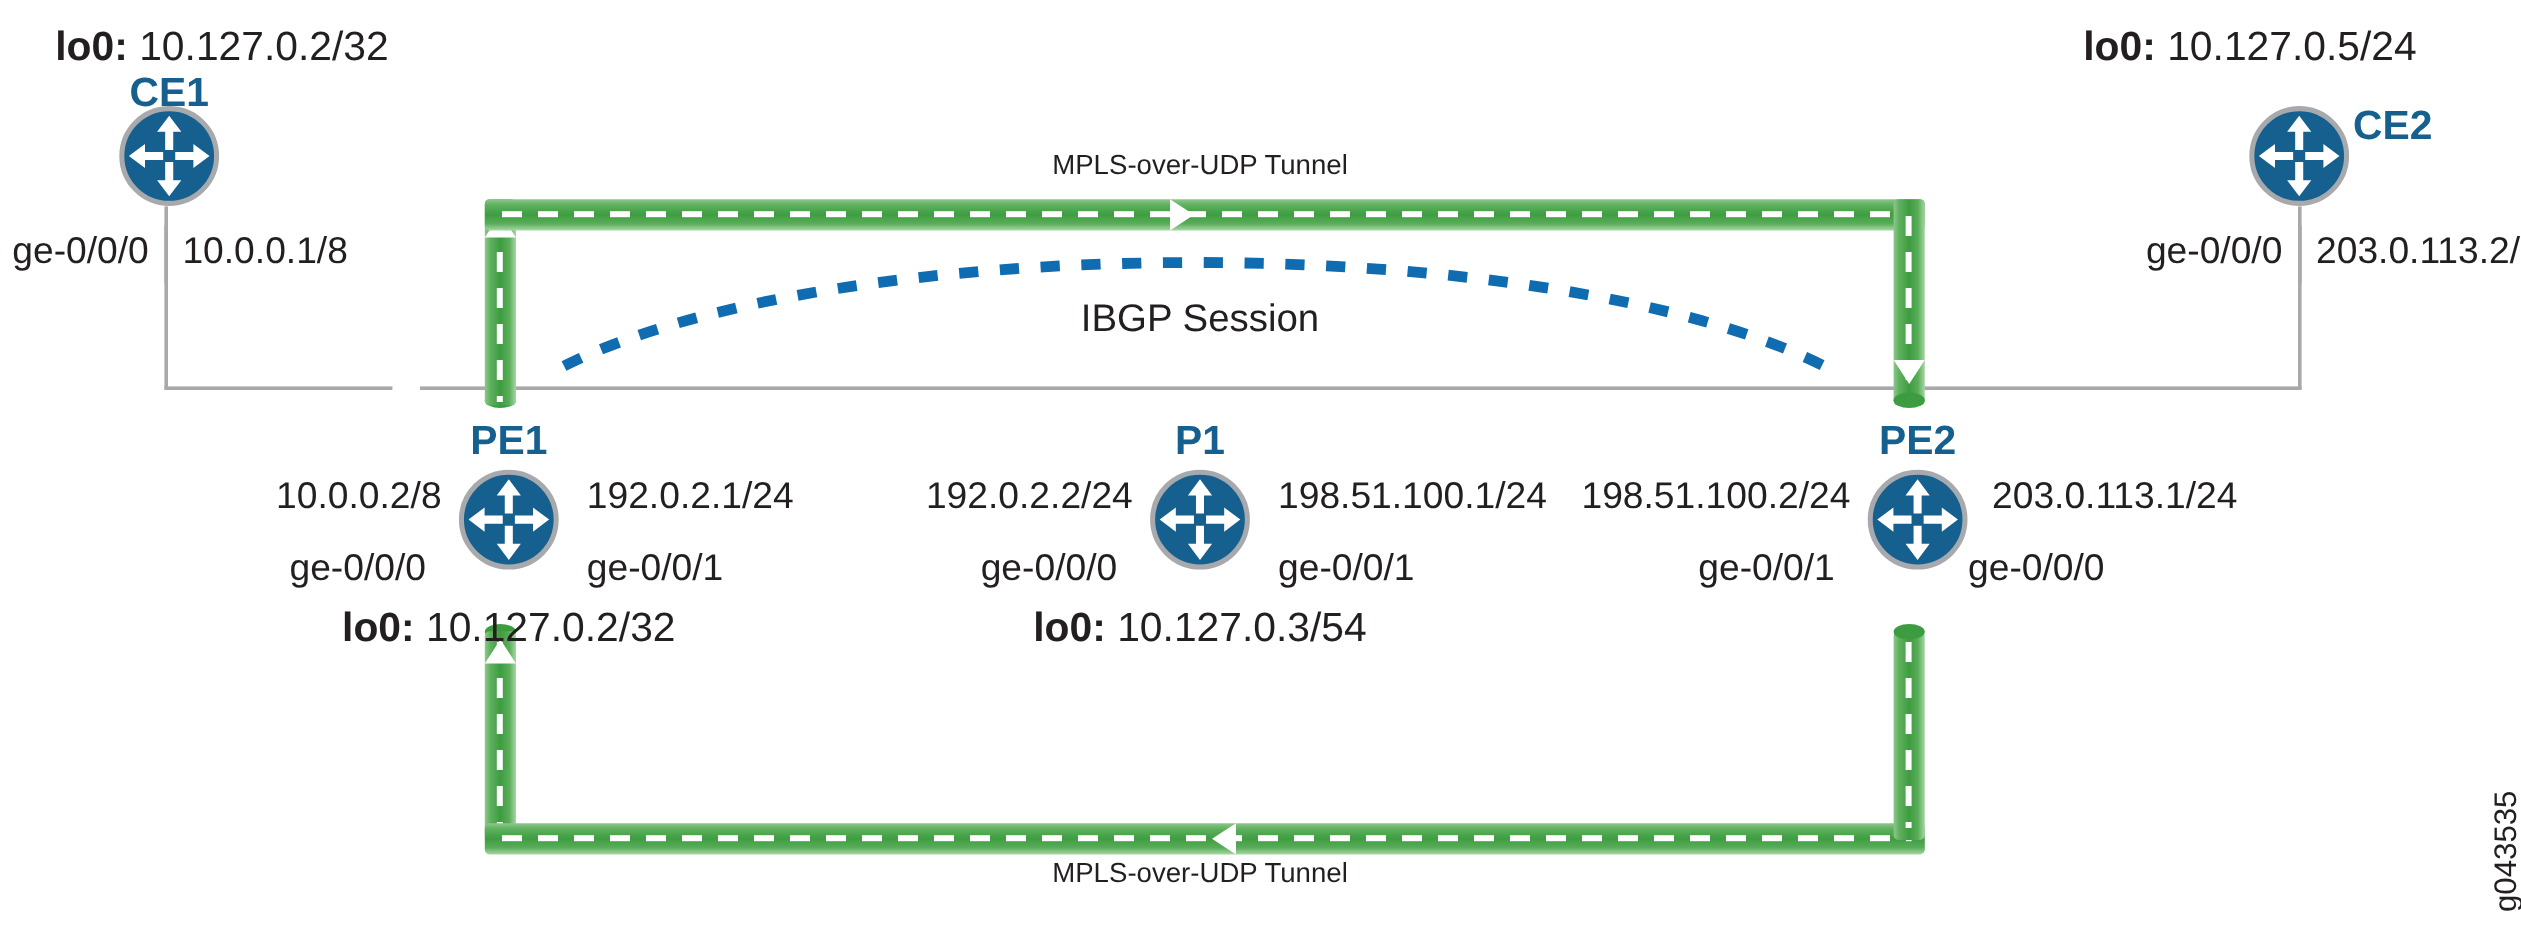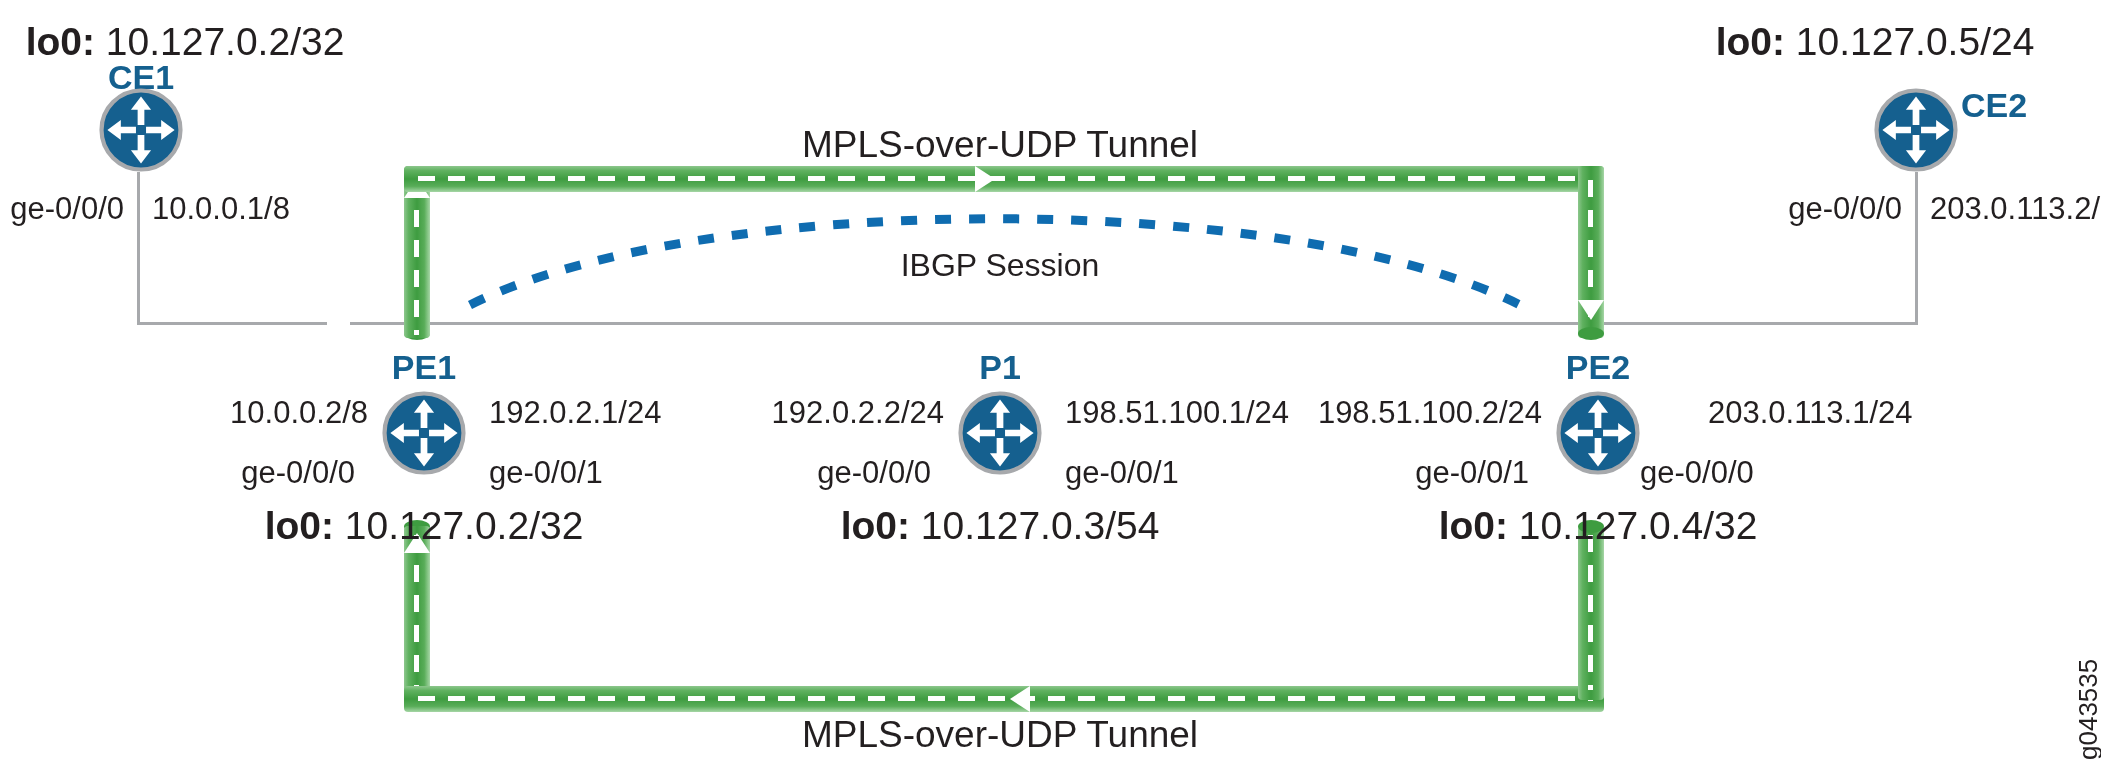--- a/index.html
+++ b/index.html
@@ -32,21 +32,21 @@
     position: absolute;
     color: #15608f;
     font-weight: bold;
     font-size: 34px;
     transform: translateX(-50%);
     white-space: nowrap;
     line-height: 1;
   }
   .lo-label {
     position: absolute;
-    font-size: 39px;
+    font-size: 34px;
     color: #231f20;
     white-space: nowrap;
     transform: translateX(-50%);
     line-height: 1;
   }
   .lo-label b { font-weight: bold; }
 
   
   .router {
     position: absolute;
@@ -139,21 +139,21 @@
   #ibgp-arc {
     position: absolute;
     left: 0; top: 0;
     width: 2101px;
     height: 781px;
     pointer-events: none;
   }
 
   .tunnel-caption {
     position: absolute;
-    font-size: 37px;
+    font-size: 23px;
     color: #231f20;
     transform: translateX(-50%);
     white-space: nowrap;
     line-height: 1;
   }
 
   .ibgp-caption {
     position: absolute;
     font-size: 32px;
     color: #231f20;
@@ -317,22 +317,18 @@
       <g fill="#ffffff">
         <path d="M46 44 V26 H38 L50 10 L62 26 H54 V44 Z"></path>
         <path d="M56 46 H74 V38 L90 50 L74 62 V54 H56 Z"></path>
         <path d="M54 56 V74 H62 L50 90 L38 74 H46 V56 Z"></path>
         <path d="M44 54 H26 V62 L10 50 L26 38 V46 H44 Z"></path>
       </g>
     </svg>
   </div>
   <div class="txt right" style="left:1542px; top:397px;">198.51.100.2/24</div>
   <div class="txt right" style="left:1529px; top:457px;">ge-0/0/1</div>
-  <div class="txt" style="left:1708px; top:397px;">203.0.113.1/24</div>
+  <div class="txt" style="left:1660px; top:397px;">203.0.113.1/24</div>
   <div class="txt" style="left:1640px; top:457px;">ge-0/0/0</div>
-  <div class="lo-label" style="left:1598px; top:506px;">
-    <b>lo0:</b>
-    <span>10.127.0.4/32</span>
-  </div>
 
   <div class="watermark" style="left:2075px; top:760px;">g043535</div>
 
 </div>
 
 </body></html>

